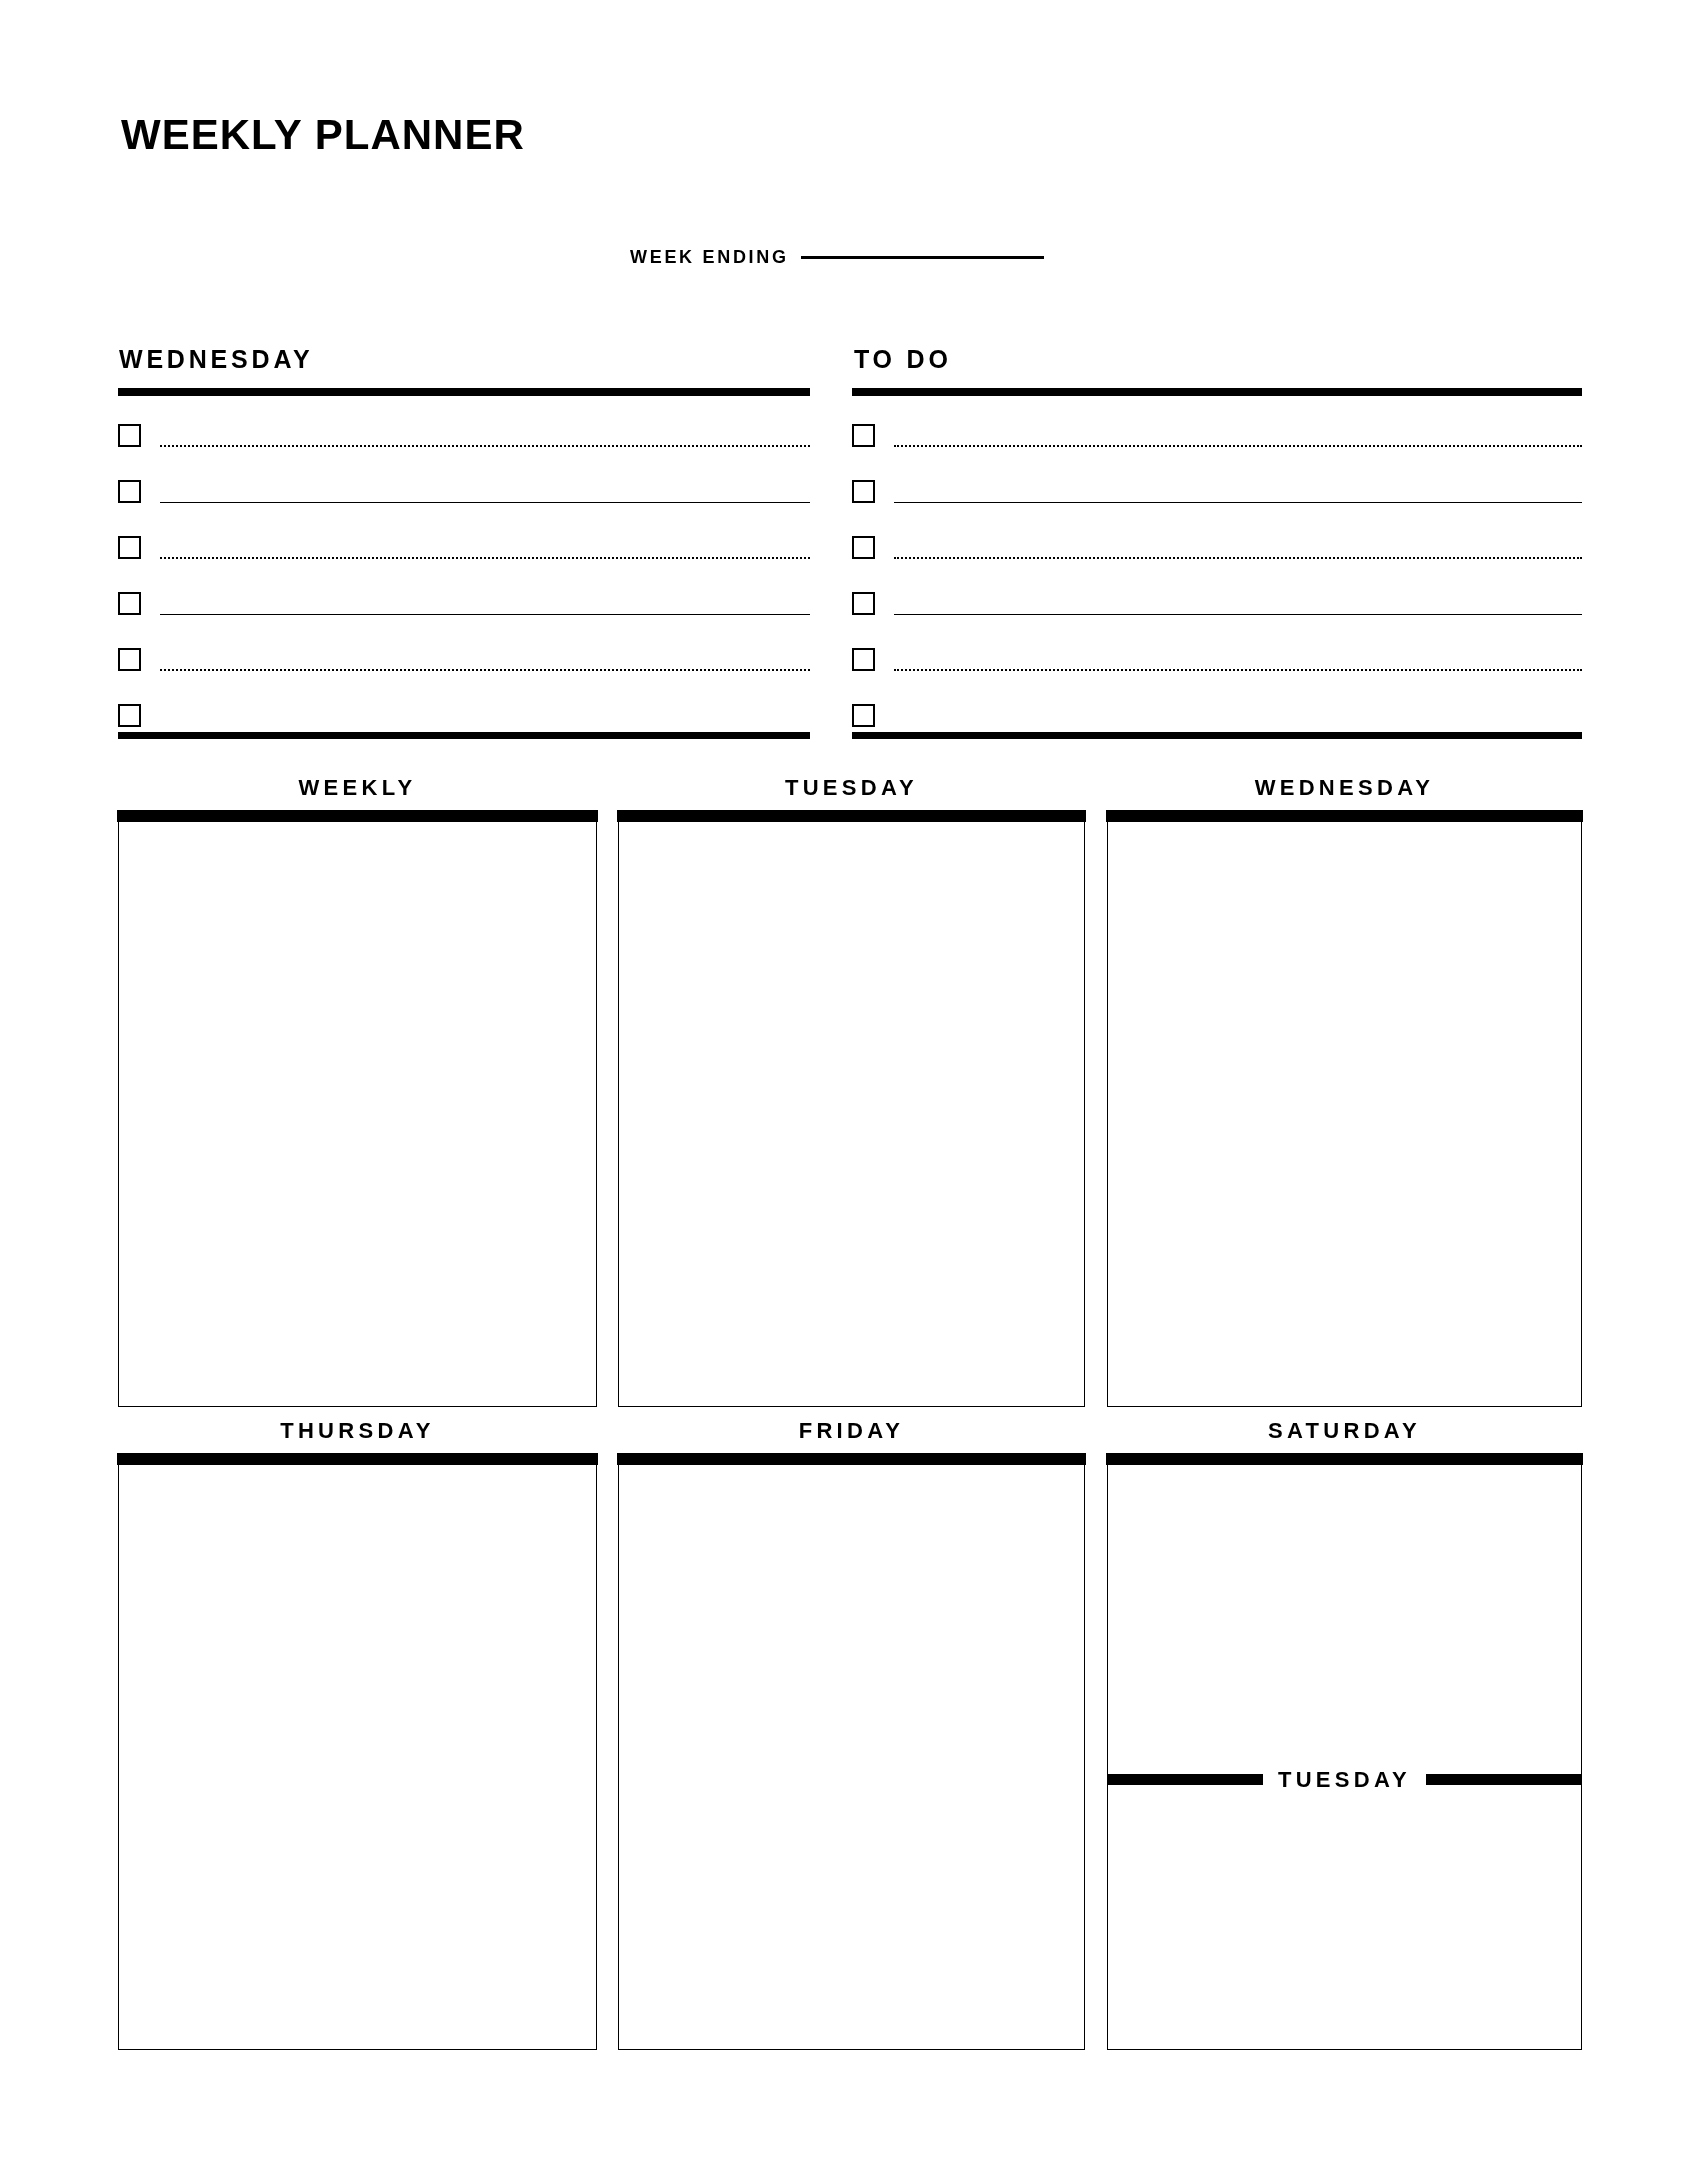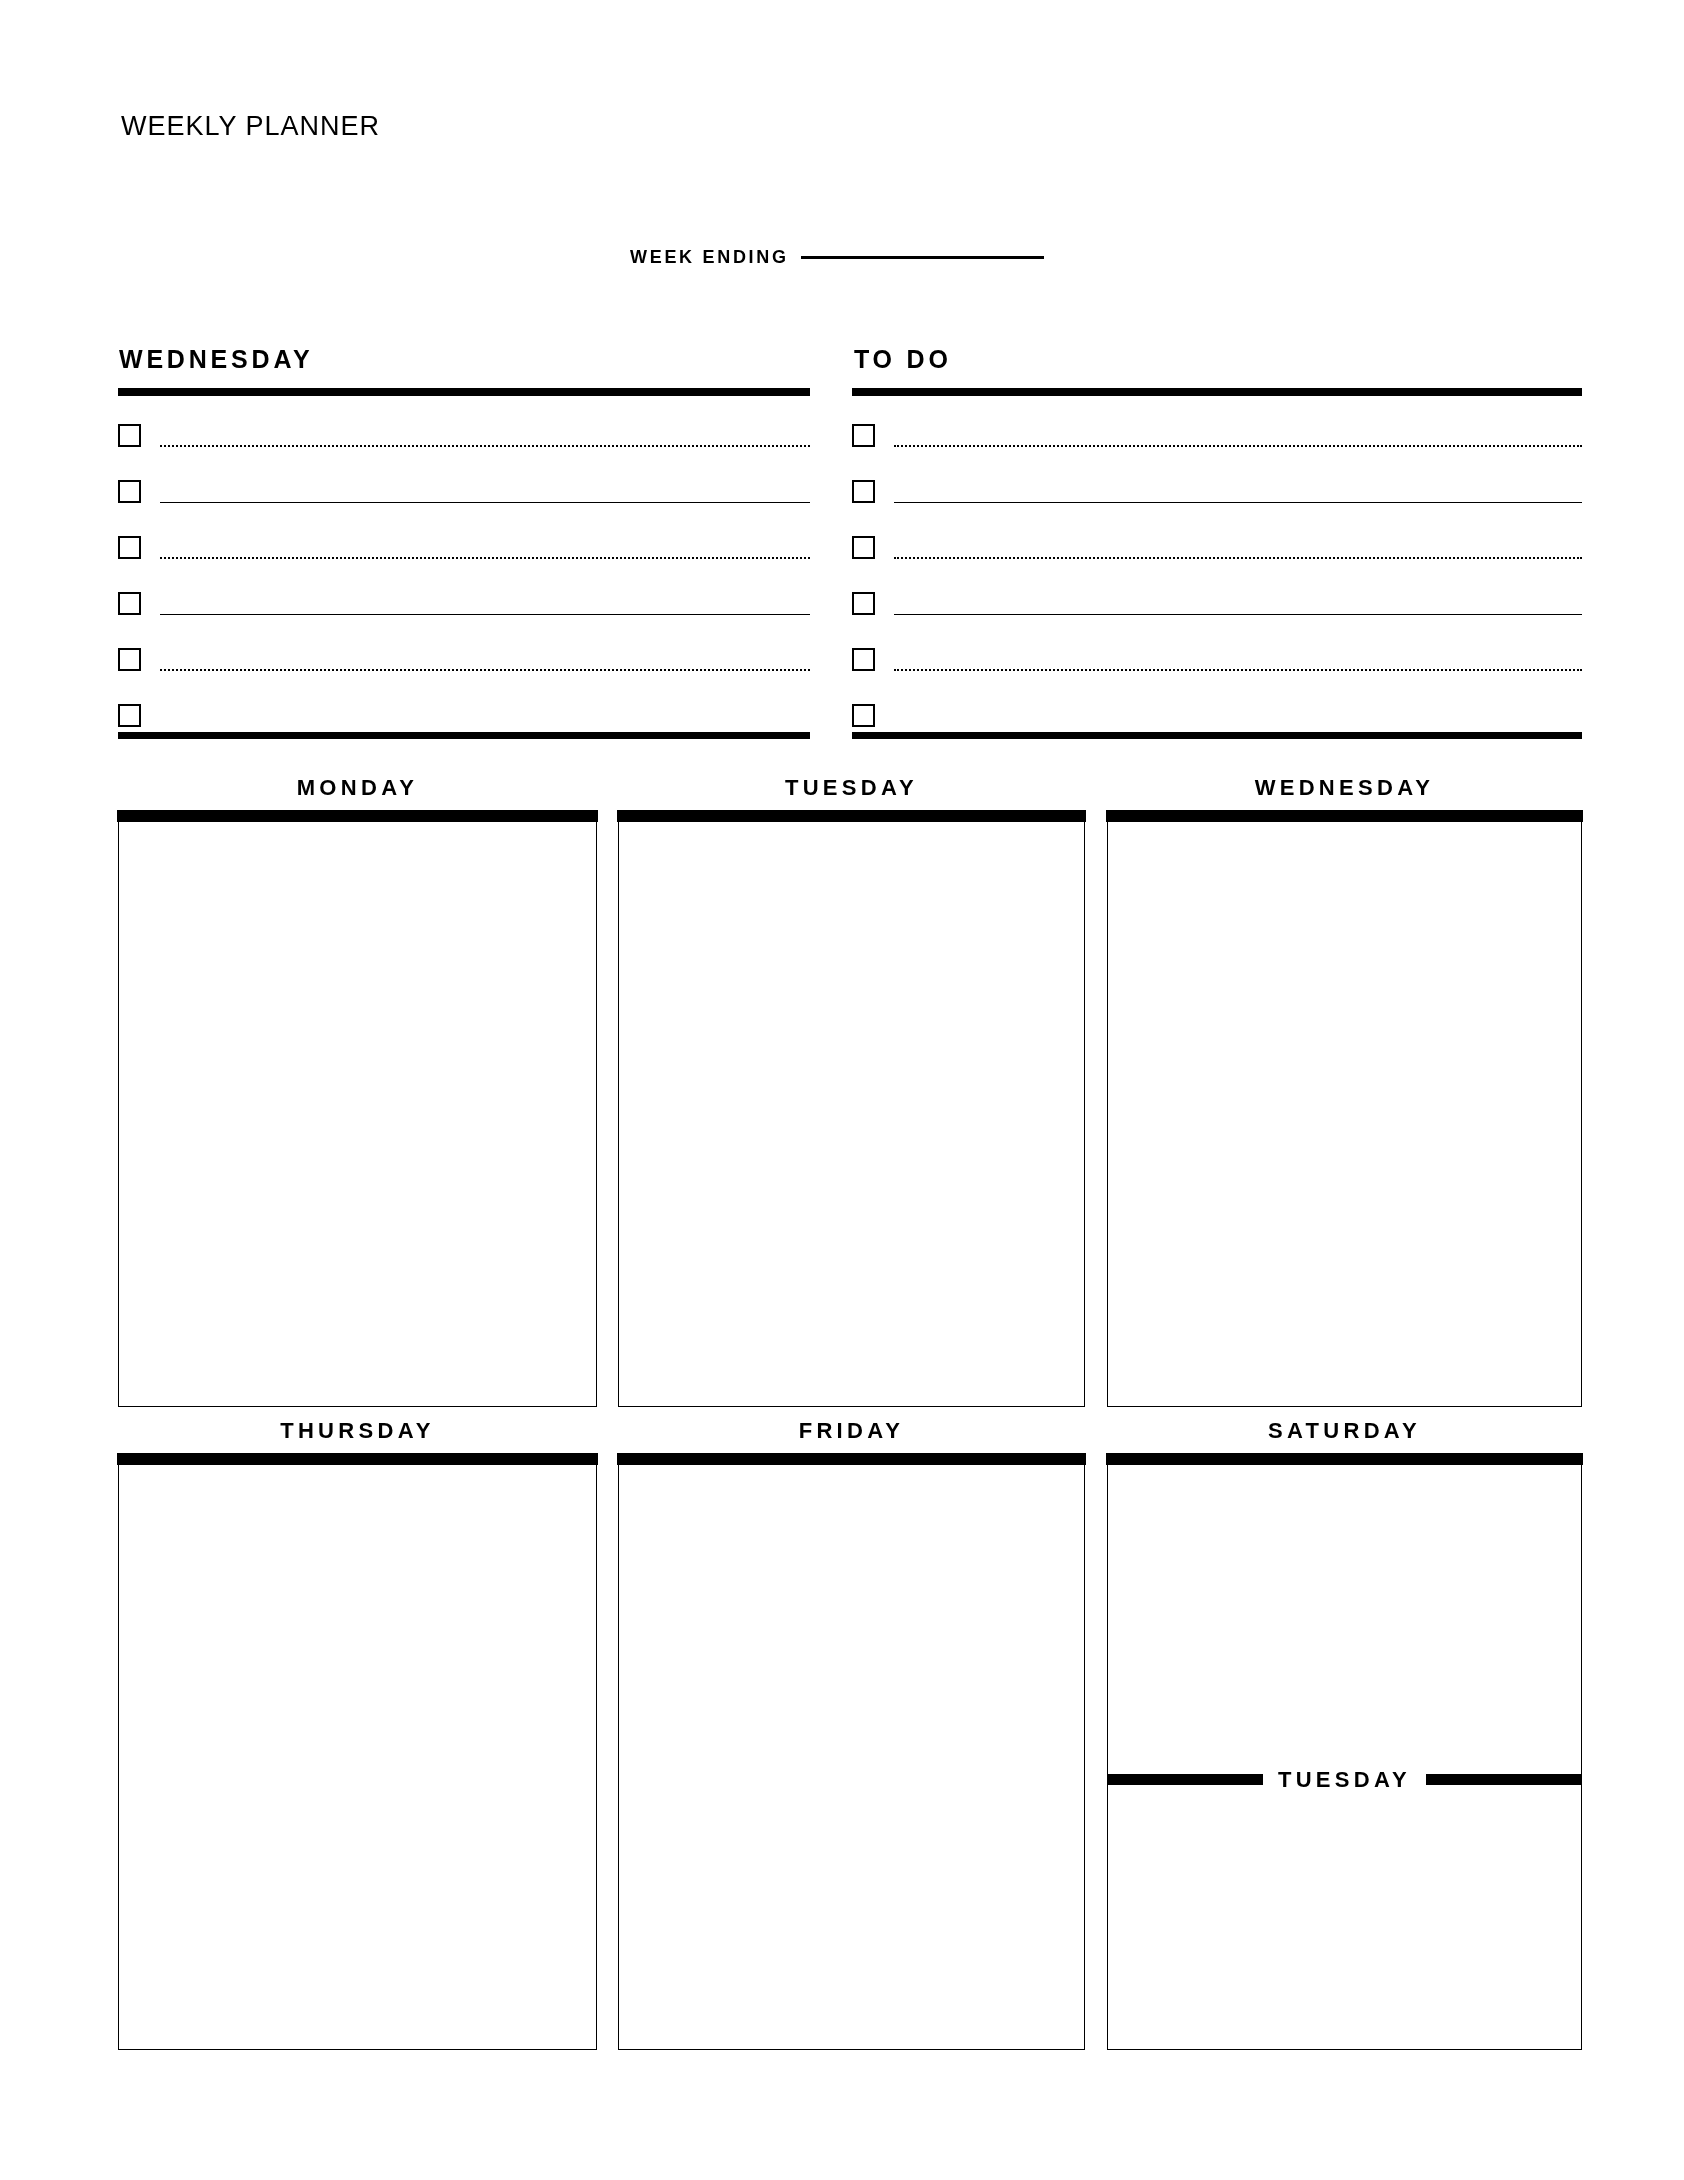--- a/index.html
+++ b/index.html
@@ -20,22 +20,22 @@
     position: absolute;
     inset: 0;
     padding: 0;
   }
 
   
   .title {
     position: absolute;
     left: 121px;
     top: 111px;
-    font-size: 27px;
-    font-weight: normal;
+    font-size: 42px;
+    font-weight: bold;
     letter-spacing: 1px;
     text-align: right;
   }
 
   
   .week-ending {
     position: absolute;
     left: 605px;
     top: 247px;
     display: flex;
@@ -243,21 +243,21 @@
       <span class="cl-line dotted"></span>
     </div>
     <div class="cl-row">
       <span class="cl-box"></span>
       <span class="cl-line" style="border-bottom:none;"></span>
     </div>
 
     <div class="rule-bottom"></div>
   </div>
 
-  <div class="day-label" style="left:118px; top:775px; width:479px;">MONDAY</div>
+  <div class="day-label" style="left:118px; top:775px; width:479px;">WEEKLY</div>
   <div class="day-label" style="left:618px; top:775px; width:467px;">TUESDAY</div>
   <div class="day-label" style="left:1107px; top:775px; width:475px;">WEDNESDAY</div>
 
   <div class="day-box" style="left:118px; top:811px; width:479px; height:596px;">
     <div class="cap"></div>
     <div style="padding:25.6px;"></div>
   </div>
   <div class="day-box" style="left:618px; top:811px; width:467px; height:596px;">
     <div class="cap"></div>
     <div style="padding:25.6px;"></div>

